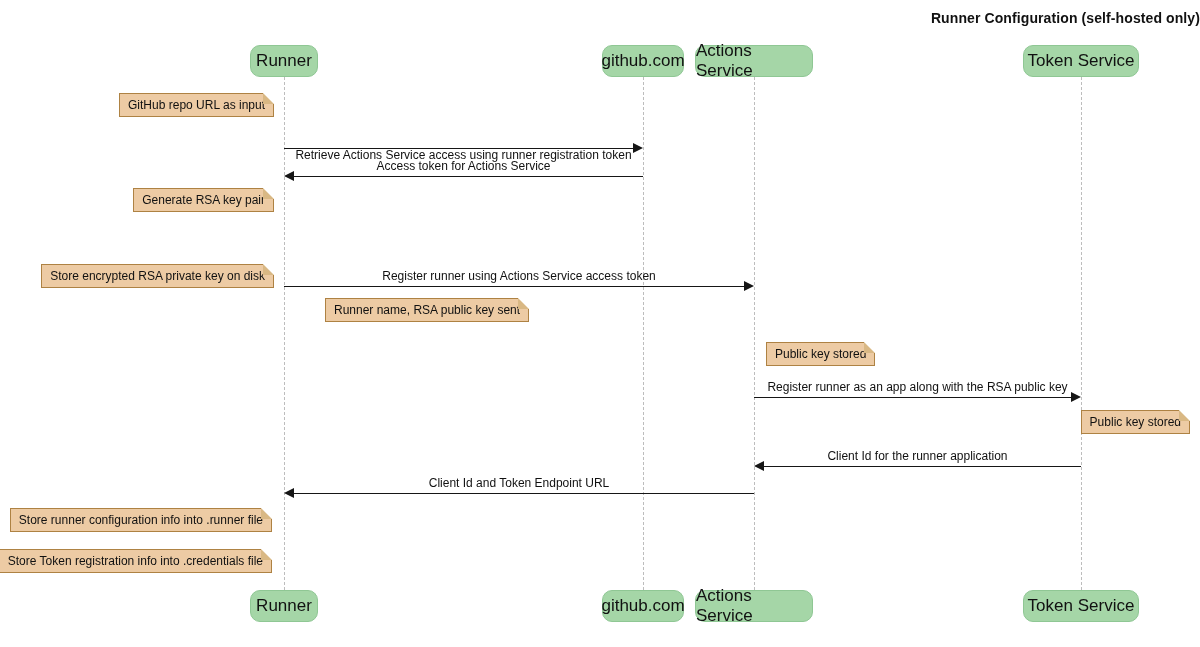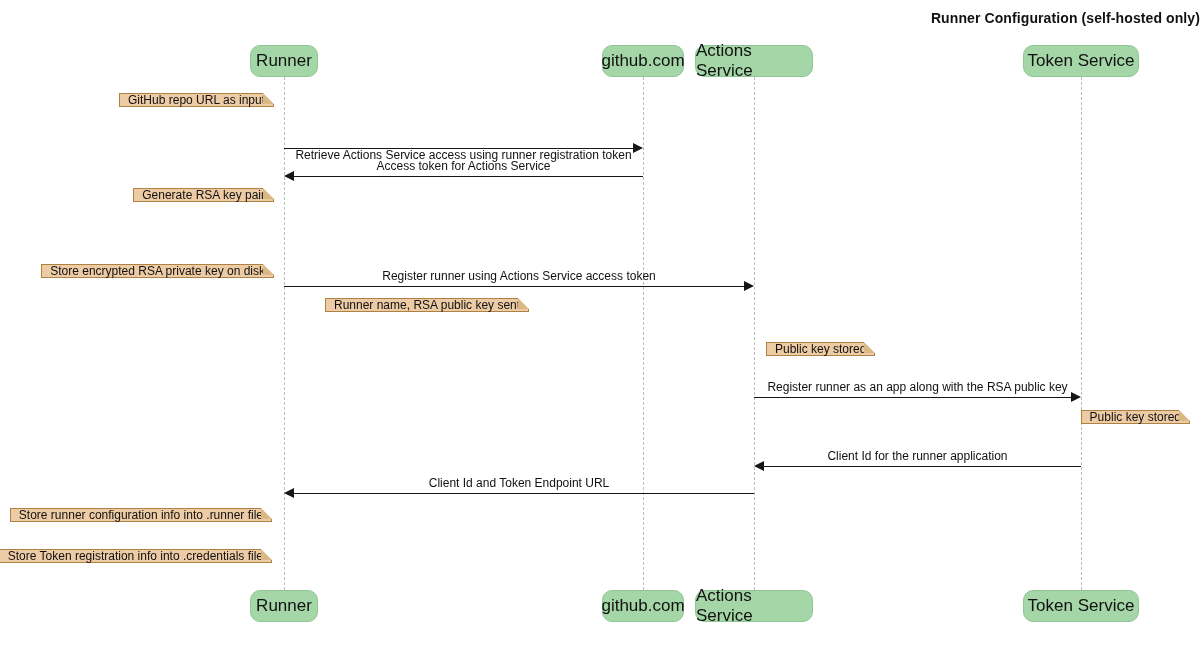--- a/index.html
+++ b/index.html
@@ -24,21 +24,21 @@
                background:var(--participant-fill);border:1px solid var(--participant-border);
                border-radius:10px;font-size:17px;box-sizing:border-box;}
   .msg-line{position:absolute;height:0;border-top:1px solid var(--arrow);}
   .msg-label{position:absolute;text-align:center;font-size:12px;white-space:nowrap;}
   .head{position:absolute;width:0;height:0;}
   .head-right{border-top:5px solid transparent;border-bottom:5px solid transparent;
               border-left:10px solid var(--arrow);}
   .head-left{border-top:5px solid transparent;border-bottom:5px solid transparent;
              border-right:10px solid var(--arrow);}
   .note{position:absolute;background:var(--note-fill);border:1px solid var(--note-border);
-        padding:5px 8px 5px 8px;font-size:12px;white-space:nowrap;box-sizing:border-box;height:14px;
+        padding:5px 8px 5px 8px;font-size:12px;white-space:nowrap;box-sizing:border-box;height:24px;
         display:flex;align-items:center;}
   .note::before{content:"";position:absolute;top:-1px;right:-1px;width:0;height:0;
         border-style:solid;border-width:0 11px 11px 0;
         border-color:var(--bg) var(--bg) var(--note-fold) var(--note-fold);}
 </style>
 </head>
 <body>
 
 <div class="diagram">
 

